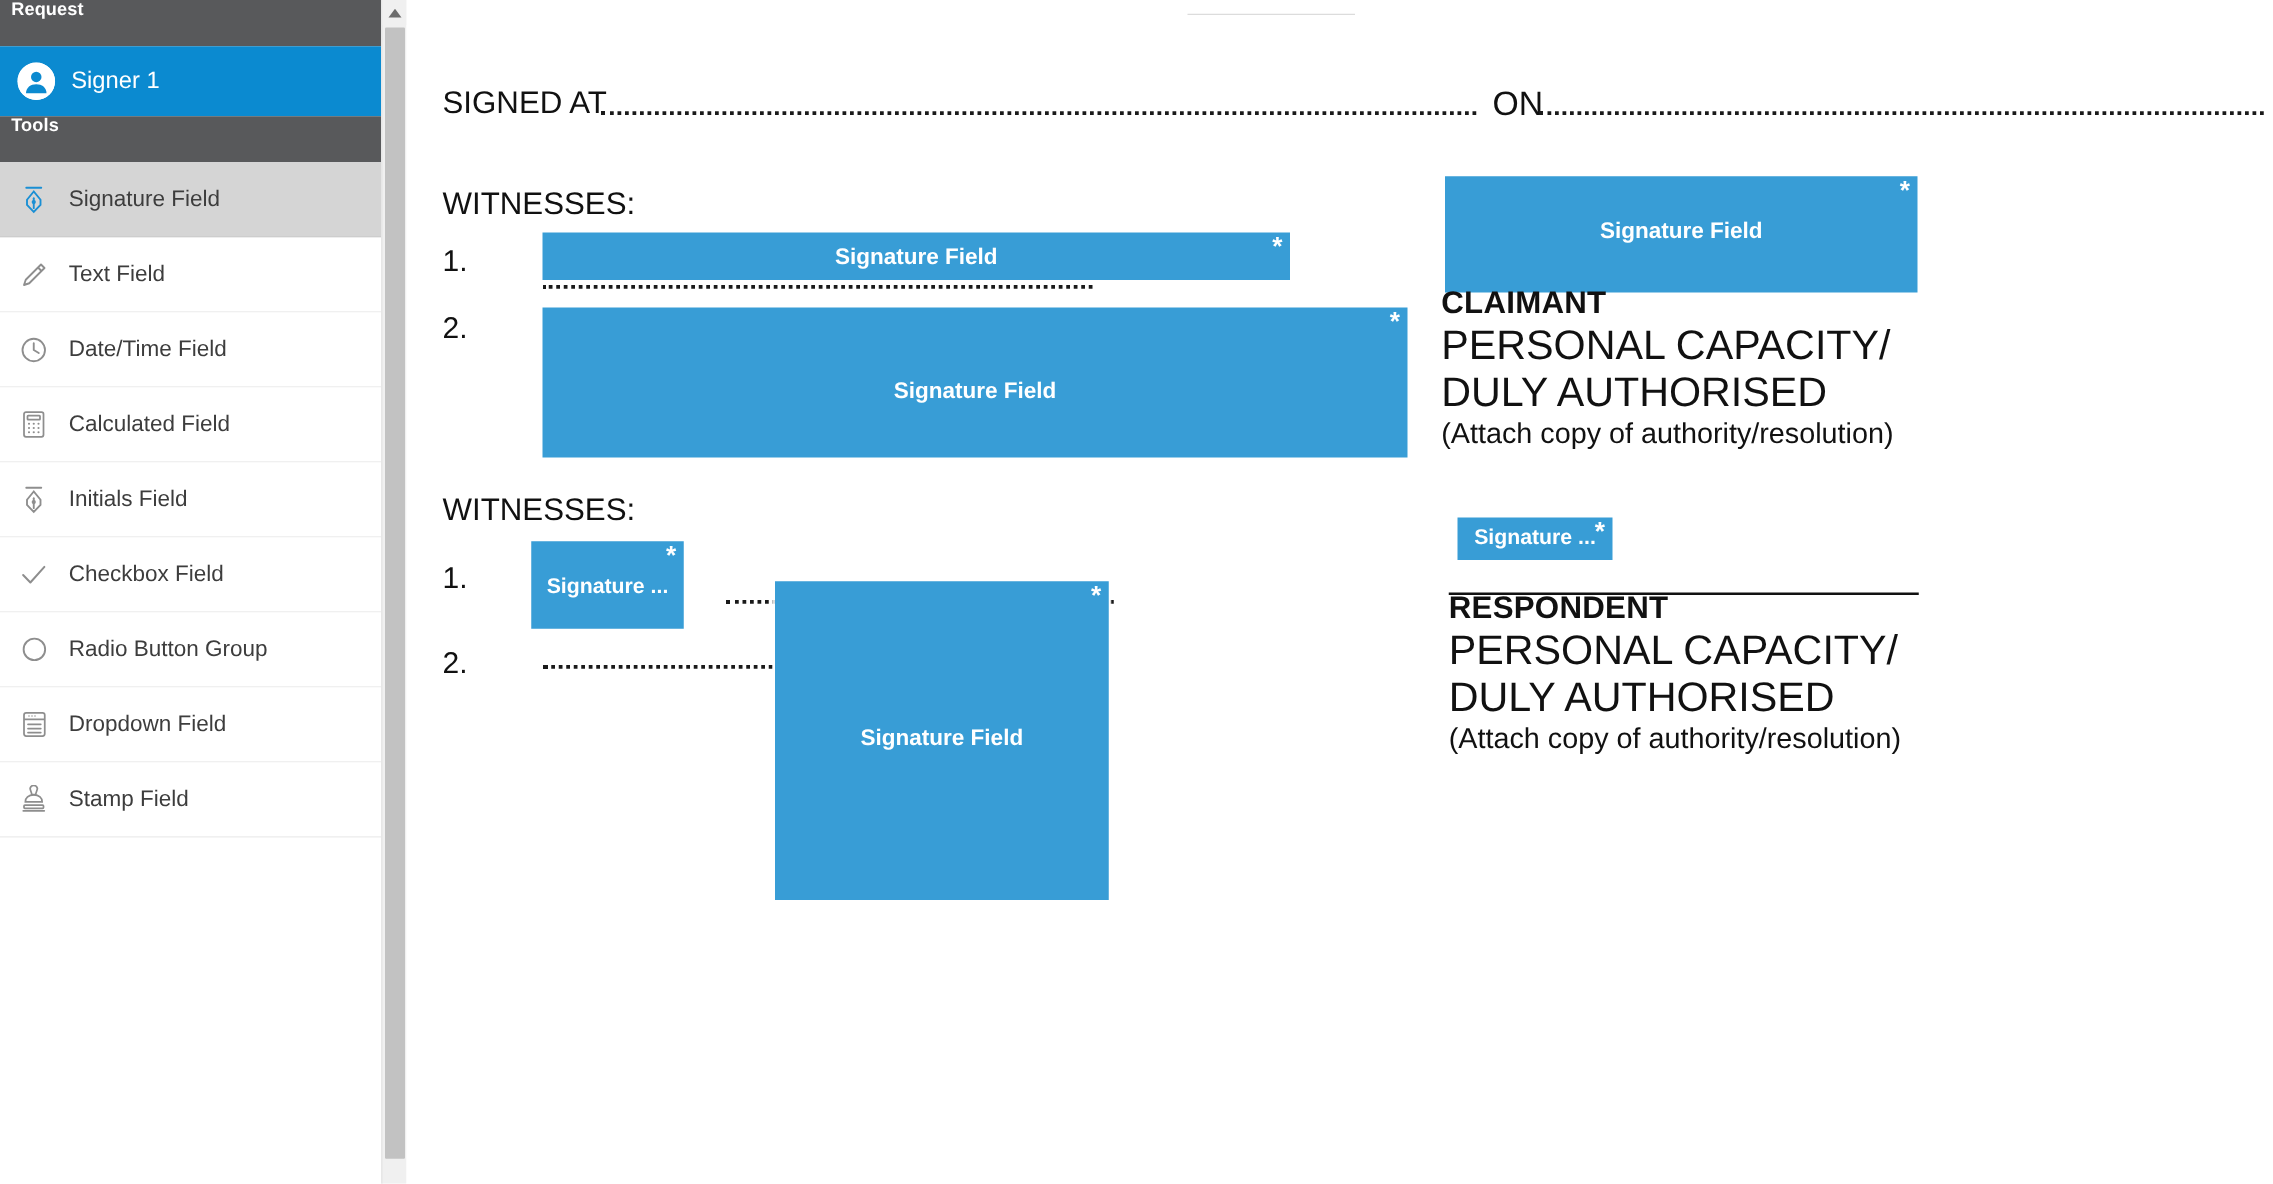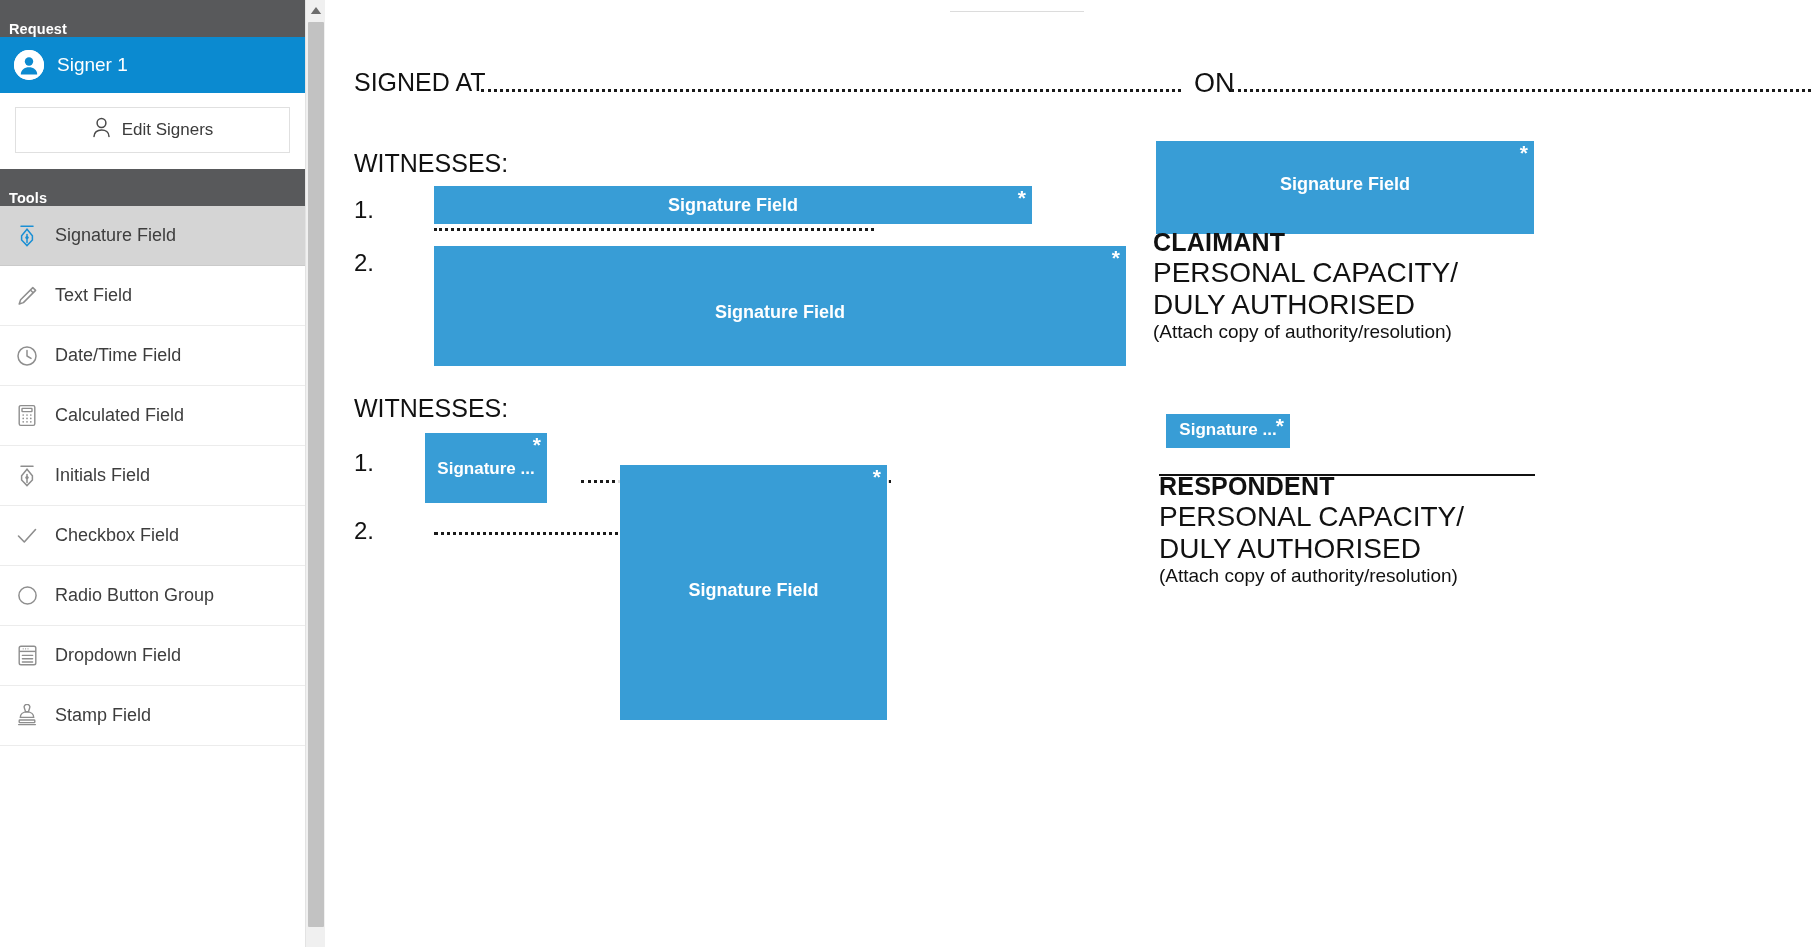--- a/index.html
+++ b/index.html
@@ -28,21 +28,21 @@
     overflow: hidden;
   }
 
   .section-header {
     height: 37px;
     background: #58595b;
     color: #ffffff;
     font-size: 14.5px;
     font-weight: bold;
     display: flex;
-    align-items: flex-end;
+    align-items: flex-start;
     padding-left: 9px;
     letter-spacing: 0.1px;
   }
 
   
   .signer-row {
     height: 56px;
     background: #0b8ad0;
     display: flex;
     align-items: center;
@@ -254,25 +254,25 @@
     line-height: 1.15;
   }
   #party-claimant  { left: 827px; top: 228px; }
   #party-respondent{ left: 833px; top: 472px; }
   .party-title {
     font-size: 25px;
     font-weight: bold;
     letter-spacing: 0.2px;
   }
   .party-line {
-    font-size: 28px;
+    font-size: 33px;
     font-weight: normal;
   }
   .party-note {
-    font-size: 19px;
+    font-size: 23px;
     font-weight: normal;
   }
 </style>
 </head>
 <body>
 
 <div id="app">
 
   <div id="sidebar">
 
@@ -284,31 +284,20 @@
       <span class="signer-avatar">
         <svg width="30" height="30" viewBox="0 0 30 30">
           <circle cx="15" cy="15" r="15" fill="#ffffff"></circle>
           <circle cx="15" cy="11.5" r="4.2" fill="#0b8ad0"></circle>
           <path d="M6.8 24.5c0-4.6 3.7-7.2 8.2-7.2s8.2 2.6 8.2 7.2z" fill="#0b8ad0"></path>
         </svg>
       </span>
       <span class="signer-name">Signer 1</span>
     </div>
 
-    <div class="edit-signers-wrap">
-      <div class="edit-signers-btn">
-        <span>
-          <svg width="19" height="21" viewBox="0 0 19 21" fill="none" stroke="#4a4a4a" stroke-width="1.5">
-            <circle cx="9.5" cy="6" r="4.4"></circle>
-            <path d="M2 19.5c0-4.2 3.4-6.6 7.5-6.6s7.5 2.4 7.5 6.6" stroke-linecap="round"></path>
-          </svg>
-        </span>
-        <span>Edit Signers</span>
-      </div>
-    </div>
 
     <div class="section-header">
       <span>Tools</span>
     </div>
 
     <div id="tools-list">
 
       <div class="tool-item active">
         <span class="tool-icon">
           <svg width="20" height="24" viewBox="0 0 20 24" fill="none" stroke="currentColor" stroke-width="1.5">

